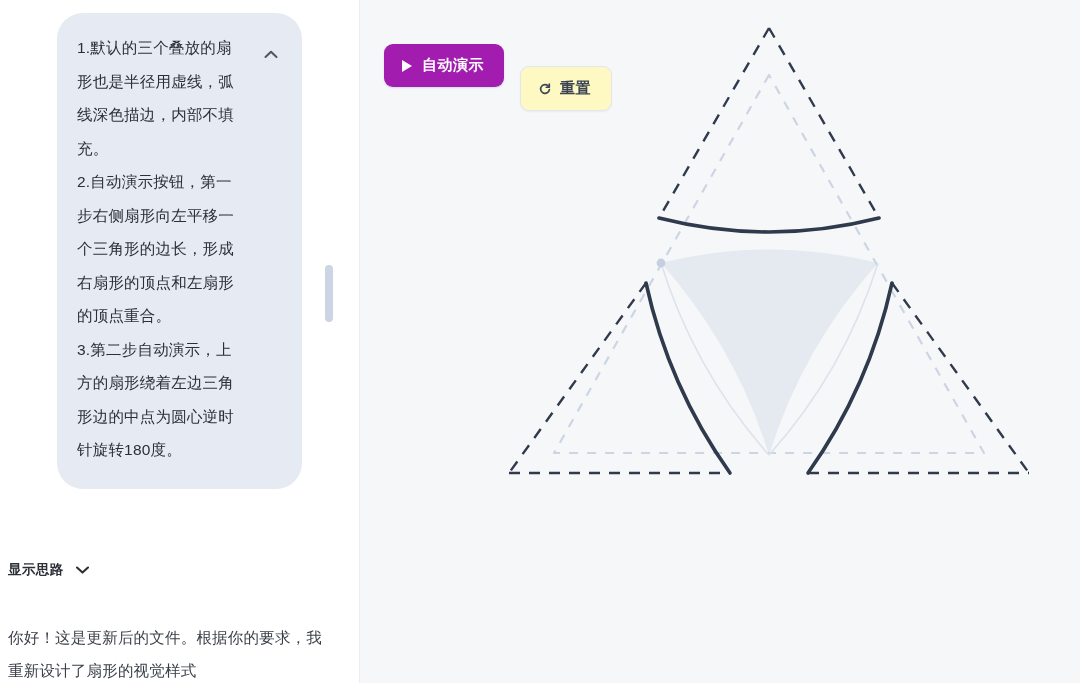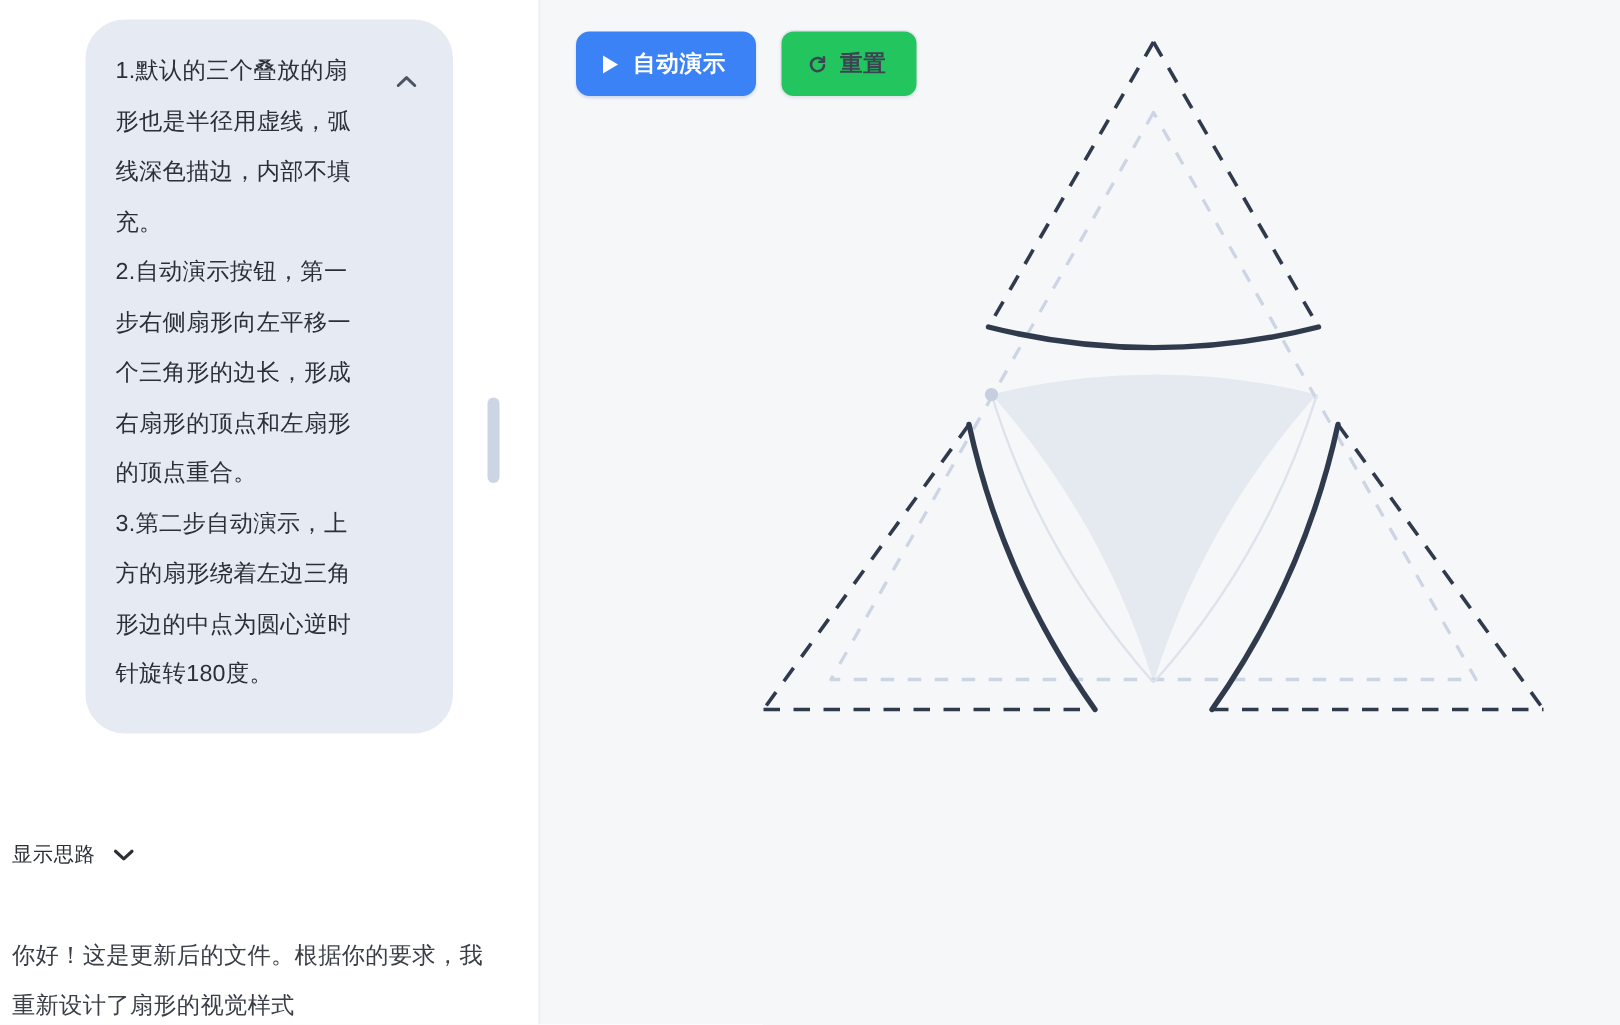--- a/index.html
+++ b/index.html
@@ -66,21 +66,21 @@
     position: absolute;
     left: 8px;
     top: 561px;
     display: flex;
     align-items: center;
     gap: 11px;
     cursor: pointer;
   }
   #show-thinking .st-label {
     font-size: 13.5px;
-    font-weight: 400;
+    font-weight: 700;
     color: #2b2f36;
     letter-spacing: 0.4px;
   }
   #show-thinking .st-chev { display: flex; align-items:center; }
 
   
   #assistant-reply {
     position: absolute;
     left: 8px;
     top: 621px;
@@ -134,39 +134,40 @@
     gap: 8px;
     border-radius: 9px;
     font-size: 15px;
     font-weight: 700;
     letter-spacing: 0.5px;
     cursor: pointer;
     user-select: none;
     white-space: nowrap;
   }
   #btn-autoplay {
-    background: #3b82f6;
+    background: #a21caf;
     color: #ffffff;
     padding: 12px 20px 12px 18px;
     border: none;
     box-shadow: 0 1px 2px rgba(40,70,150,0.18);
   }
   #btn-autoplay .play-tri {
     width: 0; height: 0;
     border-left: 10px solid #ffffff;
     border-top: 6.5px solid transparent;
     border-bottom: 6.5px solid transparent;
     margin-right: 2px;
   }
   #btn-reset {
-    background: #22c55e;
+    background: #fef9c3;
     color: #3c4454;
     padding: 12px 20px 12px 17px;
     border: 1px solid #e3e6ec;
     box-shadow: 0 1px 2px rgba(40,50,80,0.06);
+    margin-top: 46px;
   }
   #btn-reset .reset-ico { display:flex; align-items:center; }
 
   #figure-wrap {
     position: absolute;
     left: 0; top: 0;
     width: 721px; height: 683px;
   }
   #figure-svg { display: block; }
 </style>

